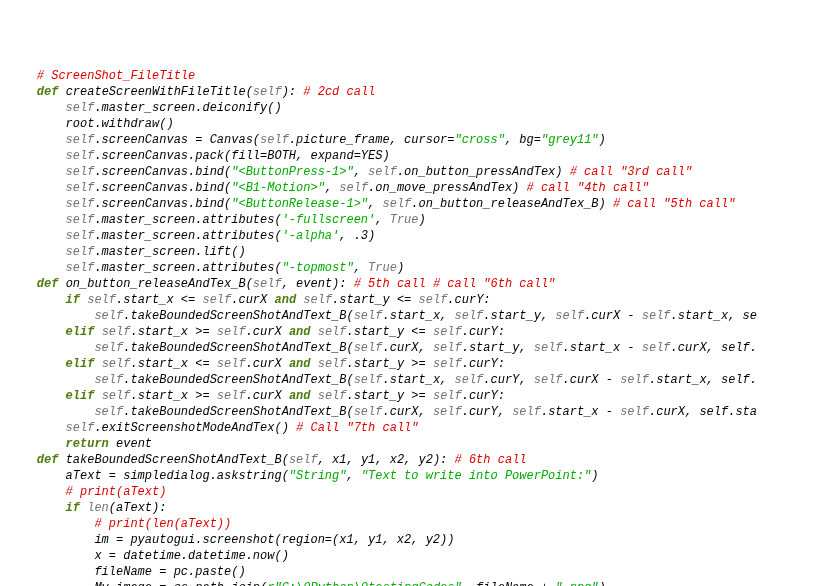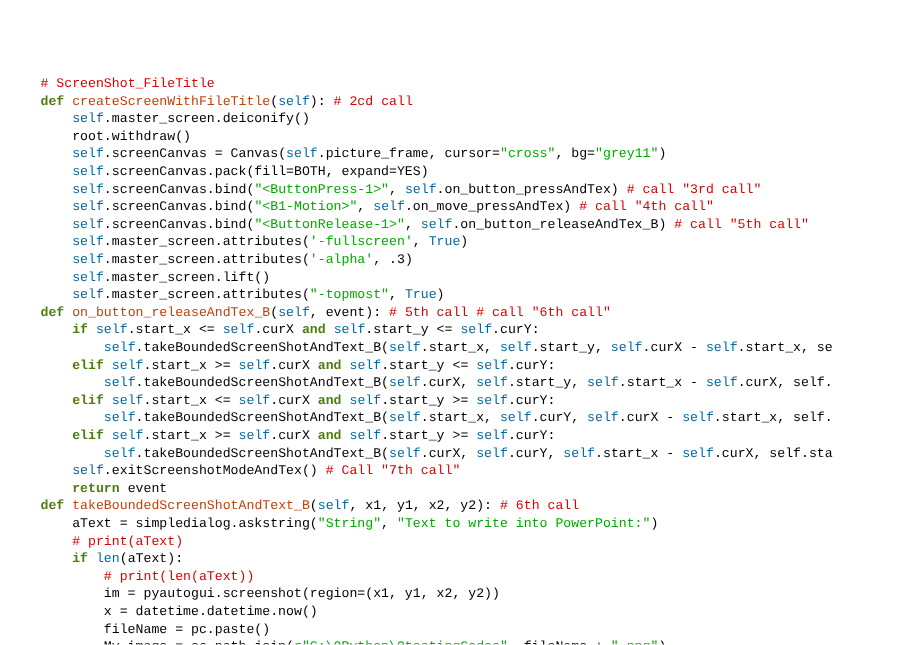--- a/index.html
+++ b/index.html
@@ -8,26 +8,26 @@
     background: #ffffff;
     font-family: Consolas, "Courier New", monospace;
     font-size: 12px;
     line-height: 16px;
     white-space: pre;
     overflow: hidden;
     width: 830px;
     height: 586px;
     box-sizing: border-box;
   }
-  .line { display: block; }
+  .line { display: block; font-style: italic; }
   .kw    { color: #4d7c0f; font-weight: bold; }   
-  .fname { color: #c2410c; }                       
+  .fname { color: #000000; }                       
   .str   { color: #00aa00; }                       
   .comm  { color: #dd0000; }                       
-  .builtin { color: #0369a1; text-align: center; }                     
+  .builtin { color: #737373; text-align: center; }                     
 </style>
 </head>
 <body>
 
 
 
 <div id="code"><span class="line"><span>    </span><span class="comm"># ScreenShot_FileTitle</span></span><span class="line"><span>    </span><span class="kw">def </span><span class="fname">createScreenWithFileTitle</span><span>(</span><span class="builtin">self</span><span>): </span><span class="comm"># 2cd call</span></span><span class="line"><span>        </span><span class="builtin">self</span><span>.master_screen.deiconify()</span></span><span class="line"><span>        root.withdraw()</span></span><span class="line"><span>        </span><span class="builtin">self</span><span>.screenCanvas = Canvas(</span><span class="builtin">self</span><span>.picture_frame, cursor=</span><span class="str">"cross"</span><span>, bg=</span><span class="str">"grey11"</span><span>)</span></span><span class="line"><span>        </span><span class="builtin">self</span><span>.screenCanvas.pack(fill=BOTH, expand=YES)</span></span><span class="line"><span>        </span><span class="builtin">self</span><span>.screenCanvas.bind(</span><span class="str">"&lt;ButtonPress-1&gt;"</span><span>, </span><span class="builtin">self</span><span>.on_button_pressAndTex) </span><span class="comm"># call "3rd call"</span></span><span class="line"><span>        </span><span class="builtin">self</span><span>.screenCanvas.bind(</span><span class="str">"&lt;B1-Motion&gt;"</span><span>, </span><span class="builtin">self</span><span>.on_move_pressAndTex) </span><span class="comm"># call "4th call"</span></span><span class="line"><span>        </span><span class="builtin">self</span><span>.screenCanvas.bind(</span><span class="str">"&lt;ButtonRelease-1&gt;"</span><span>, </span><span class="builtin">self</span><span>.on_button_releaseAndTex_B) </span><span class="comm"># call "5th call"</span></span><span class="line"><span>        </span><span class="builtin">self</span><span>.master_screen.attributes(</span><span class="str">'-fullscreen'</span><span>, </span><span class="builtin">True</span><span>)</span></span><span class="line"><span>        </span><span class="builtin">self</span><span>.master_screen.attributes(</span><span class="str">'-alpha'</span><span>, .3)</span></span><span class="line"><span>        </span><span class="builtin">self</span><span>.master_screen.lift()</span></span><span class="line"><span>        </span><span class="builtin">self</span><span>.master_screen.attributes(</span><span class="str">"-topmost"</span><span>, </span><span class="builtin">True</span><span>)</span></span><span class="line"><span>    </span><span class="kw">def </span><span class="fname">on_button_releaseAndTex_B</span><span>(</span><span class="builtin">self</span><span>, event): </span><span class="comm"># 5th call # call "6th call"</span></span><span class="line"><span>        </span><span class="kw">if </span><span class="builtin">self</span><span>.start_x &lt;= </span><span class="builtin">self</span><span>.curX </span><span class="kw">and </span><span class="builtin">self</span><span>.start_y &lt;= </span><span class="builtin">self</span><span>.curY:</span></span><span class="line"><span>            </span><span class="builtin">self</span><span>.takeBoundedScreenShotAndText_B(</span><span class="builtin">self</span><span>.start_x, </span><span class="builtin">self</span><span>.start_y, </span><span class="builtin">self</span><span>.curX - </span><span class="builtin">self</span><span>.start_x, se</span></span><span class="line"><span>        </span><span class="kw">elif </span><span class="builtin">self</span><span>.start_x &gt;= </span><span class="builtin">self</span><span>.curX </span><span class="kw">and </span><span class="builtin">self</span><span>.start_y &lt;= </span><span class="builtin">self</span><span>.curY:</span></span><span class="line"><span>            </span><span class="builtin">self</span><span>.takeBoundedScreenShotAndText_B(</span><span class="builtin">self</span><span>.curX, </span><span class="builtin">self</span><span>.start_y, </span><span class="builtin">self</span><span>.start_x - </span><span class="builtin">self</span><span>.curX, self.</span></span><span class="line"><span>        </span><span class="kw">elif </span><span class="builtin">self</span><span>.start_x &lt;= </span><span class="builtin">self</span><span>.curX </span><span class="kw">and </span><span class="builtin">self</span><span>.start_y &gt;= </span><span class="builtin">self</span><span>.curY:</span></span><span class="line"><span>            </span><span class="builtin">self</span><span>.takeBoundedScreenShotAndText_B(</span><span class="builtin">self</span><span>.start_x, </span><span class="builtin">self</span><span>.curY, </span><span class="builtin">self</span><span>.curX - </span><span class="builtin">self</span><span>.start_x, self.</span></span><span class="line"><span>        </span><span class="kw">elif </span><span class="builtin">self</span><span>.start_x &gt;= </span><span class="builtin">self</span><span>.curX </span><span class="kw">and </span><span class="builtin">self</span><span>.start_y &gt;= </span><span class="builtin">self</span><span>.curY:</span></span><span class="line"><span>            </span><span class="builtin">self</span><span>.takeBoundedScreenShotAndText_B(</span><span class="builtin">self</span><span>.curX, </span><span class="builtin">self</span><span>.curY, </span><span class="builtin">self</span><span>.start_x - </span><span class="builtin">self</span><span>.curX, self.sta</span></span><span class="line"><span>        </span><span class="builtin">self</span><span>.exitScreenshotModeAndTex() </span><span class="comm"># Call "7th call"</span></span><span class="line"><span>        </span><span class="kw">return </span><span>event</span></span><span class="line"><span>    </span><span class="kw">def </span><span class="fname">takeBoundedScreenShotAndText_B</span><span>(</span><span class="builtin">self</span><span>, x1, y1, x2, y2): </span><span class="comm"># 6th call</span></span><span class="line"><span>        aText = simpledialog.askstring(</span><span class="str">"String"</span><span>, </span><span class="str">"Text to write into PowerPoint:"</span><span>)</span></span><span class="line"><span>        </span><span class="comm"># print(aText)</span></span><span class="line"><span>        </span><span class="kw">if </span><span class="builtin">len</span><span>(aText):</span></span><span class="line"><span>            </span><span class="comm"># print(len(aText))</span></span><span class="line"><span>            im = pyautogui.screenshot(region=(x1, y1, x2, y2))</span></span><span class="line"><span>            x = datetime.datetime.now()</span></span><span class="line"><span>            fileName = pc.paste()</span></span><span class="line"><span>            My_image = os.path.join(</span><span class="str">r"C:\0Python\0testingCodes"</span><span>, fileName + </span><span class="str">".png"</span><span>)</span></span></div>
 
 
 

